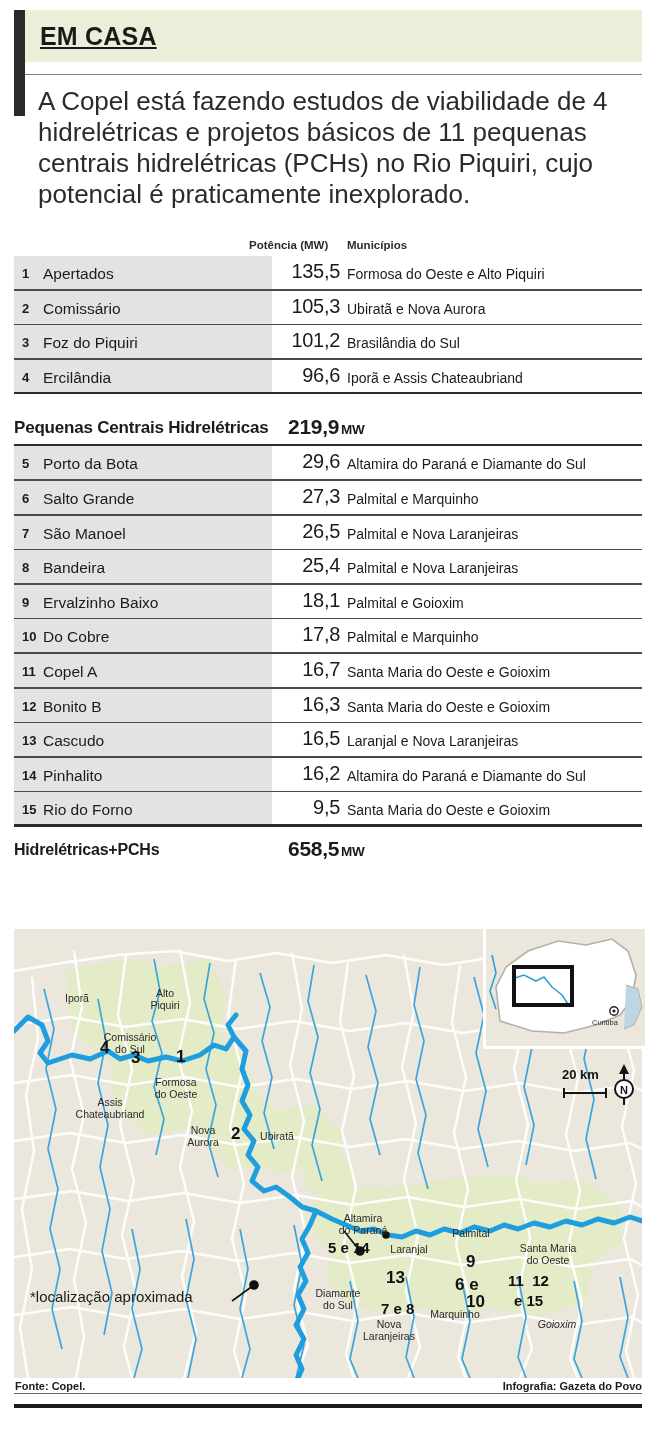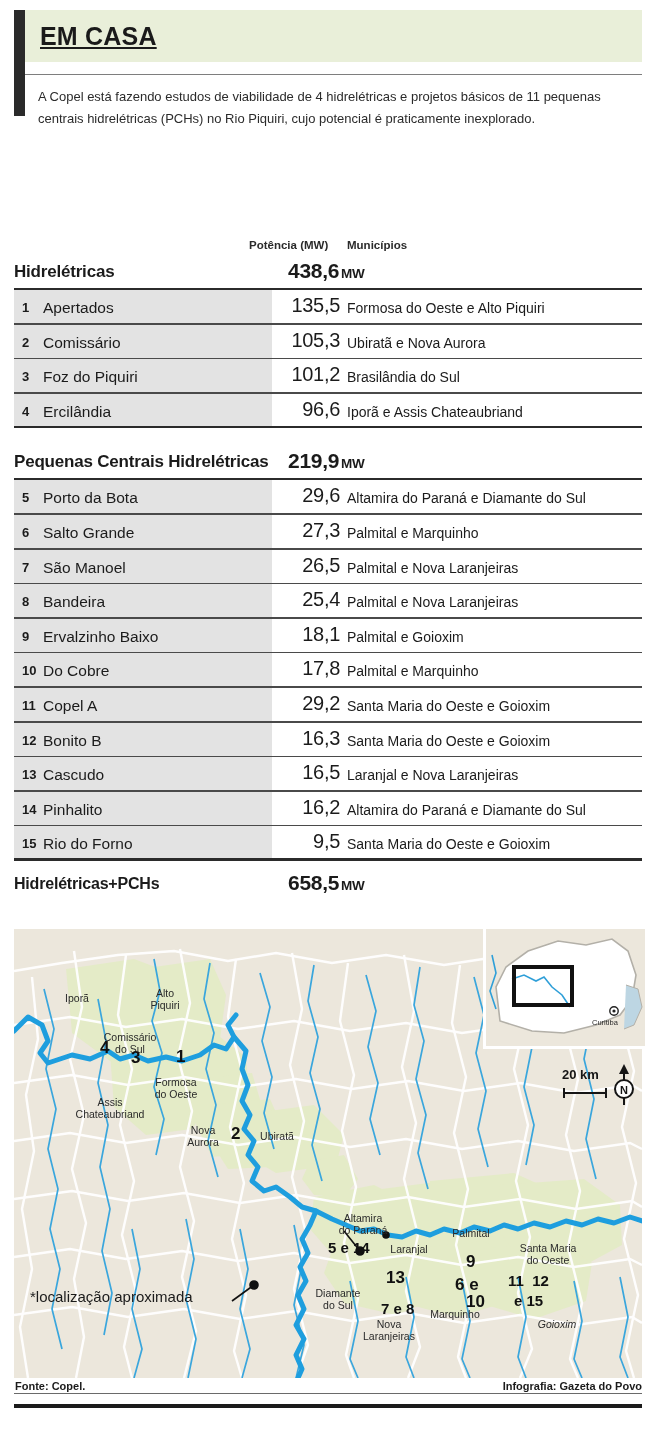--- a/index.html
+++ b/index.html
@@ -4,21 +4,21 @@
 <style>
   html,body{margin:0;padding:0;background:#fff;}
   body{width:660px;height:1445px;font-family:"Liberation Sans",sans-serif;color:#1b1b1b;overflow:hidden;}
   .page{position:relative;width:660px;height:1445px;}
 
   
   .accent-bar{position:absolute;left:14px;top:10px;width:11px;height:106px;background:#2a2a2a;}
   .hdr-band{position:absolute;left:25px;top:10px;right:18px;height:52px;background:#e9efd9;}
   .hdr-title{position:absolute;left:40px;top:22px;font-size:25px;font-weight:bold;letter-spacing:.2px;color:#1a1a1a;text-decoration:underline;}
   .hdr-rule{position:absolute;left:25px;top:74px;right:18px;height:1px;background:#7e7e7e;}
-  .lede{position:absolute;left:38px;top:86px;width:600px;font-size:13px;line-height:22px;color:#2b2b2b;}
+  .lede{position:absolute;left:38px;top:86px;width:600px;font-size:26px;line-height:31px;color:#2b2b2b;}
 
   
   .table{position:absolute;left:0;top:236px;width:660px;}
   .colhdrs{position:relative;height:20px;}
   .colhdr{position:absolute;font-size:11.5px;font-weight:bold;color:#2b2b2b;}
   .colhdr.pot{left:249px;top:3px;}
   .colhdr.mun{left:347px;top:3px;}
 
   .sec{position:relative;height:34px;}
   .sec-name{position:absolute;left:14px;top:6px;font-size:17px;font-weight:bold;letter-spacing:-.2px;}
@@ -70,25 +70,20 @@
   <div class="hdr-title">EM CASA</div>
   <div class="hdr-rule"></div>
   <div class="lede">A Copel está fazendo estudos de viabilidade de 4 hidrelétricas e projetos básicos de 11 pequenas centrais hidrelétricas (PCHs) no Rio Piquiri, cujo potencial é praticamente inexplorado.</div>
 
   <div class="table">
     <div class="colhdrs">
       <div class="colhdr pot">Potência (MW)</div>
       <div class="colhdr mun">Municípios</div>
     </div>
     <div id="table-body">
-        <div class="sec">
-          <div class="sec-name">Hidrelétricas</div>
-          <div class="sec-val"><span class="v">438,6</span><span class="u">MW</span></div>
-          <div class="sec-rule"></div>
-        </div>
         <div class="row">
           <div class="shade"></div>
           <div class="num">1</div>
           <div class="nm">Apertados</div>
           <div class="pw">135,5</div>
           <div class="mu">Formosa do Oeste e Alto Piquiri</div>
           <div class="rule"></div>
         </div>
         <div class="row">
           <div class="shade"></div>
@@ -165,21 +160,21 @@
           <div class="num">10</div>
           <div class="nm">Do Cobre</div>
           <div class="pw">17,8</div>
           <div class="mu">Palmital e Marquinho</div>
           <div class="rule"></div>
         </div>
         <div class="row">
           <div class="shade"></div>
           <div class="num">11</div>
           <div class="nm">Copel A</div>
-          <div class="pw">29,2</div>
+          <div class="pw">16,7</div>
           <div class="mu">Santa Maria do Oeste e Goioxim</div>
           <div class="rule"></div>
         </div>
         <div class="row">
           <div class="shade"></div>
           <div class="num">12</div>
           <div class="nm">Bonito B</div>
           <div class="pw">16,3</div>
           <div class="mu">Santa Maria do Oeste e Goioxim</div>
           <div class="rule"></div>

